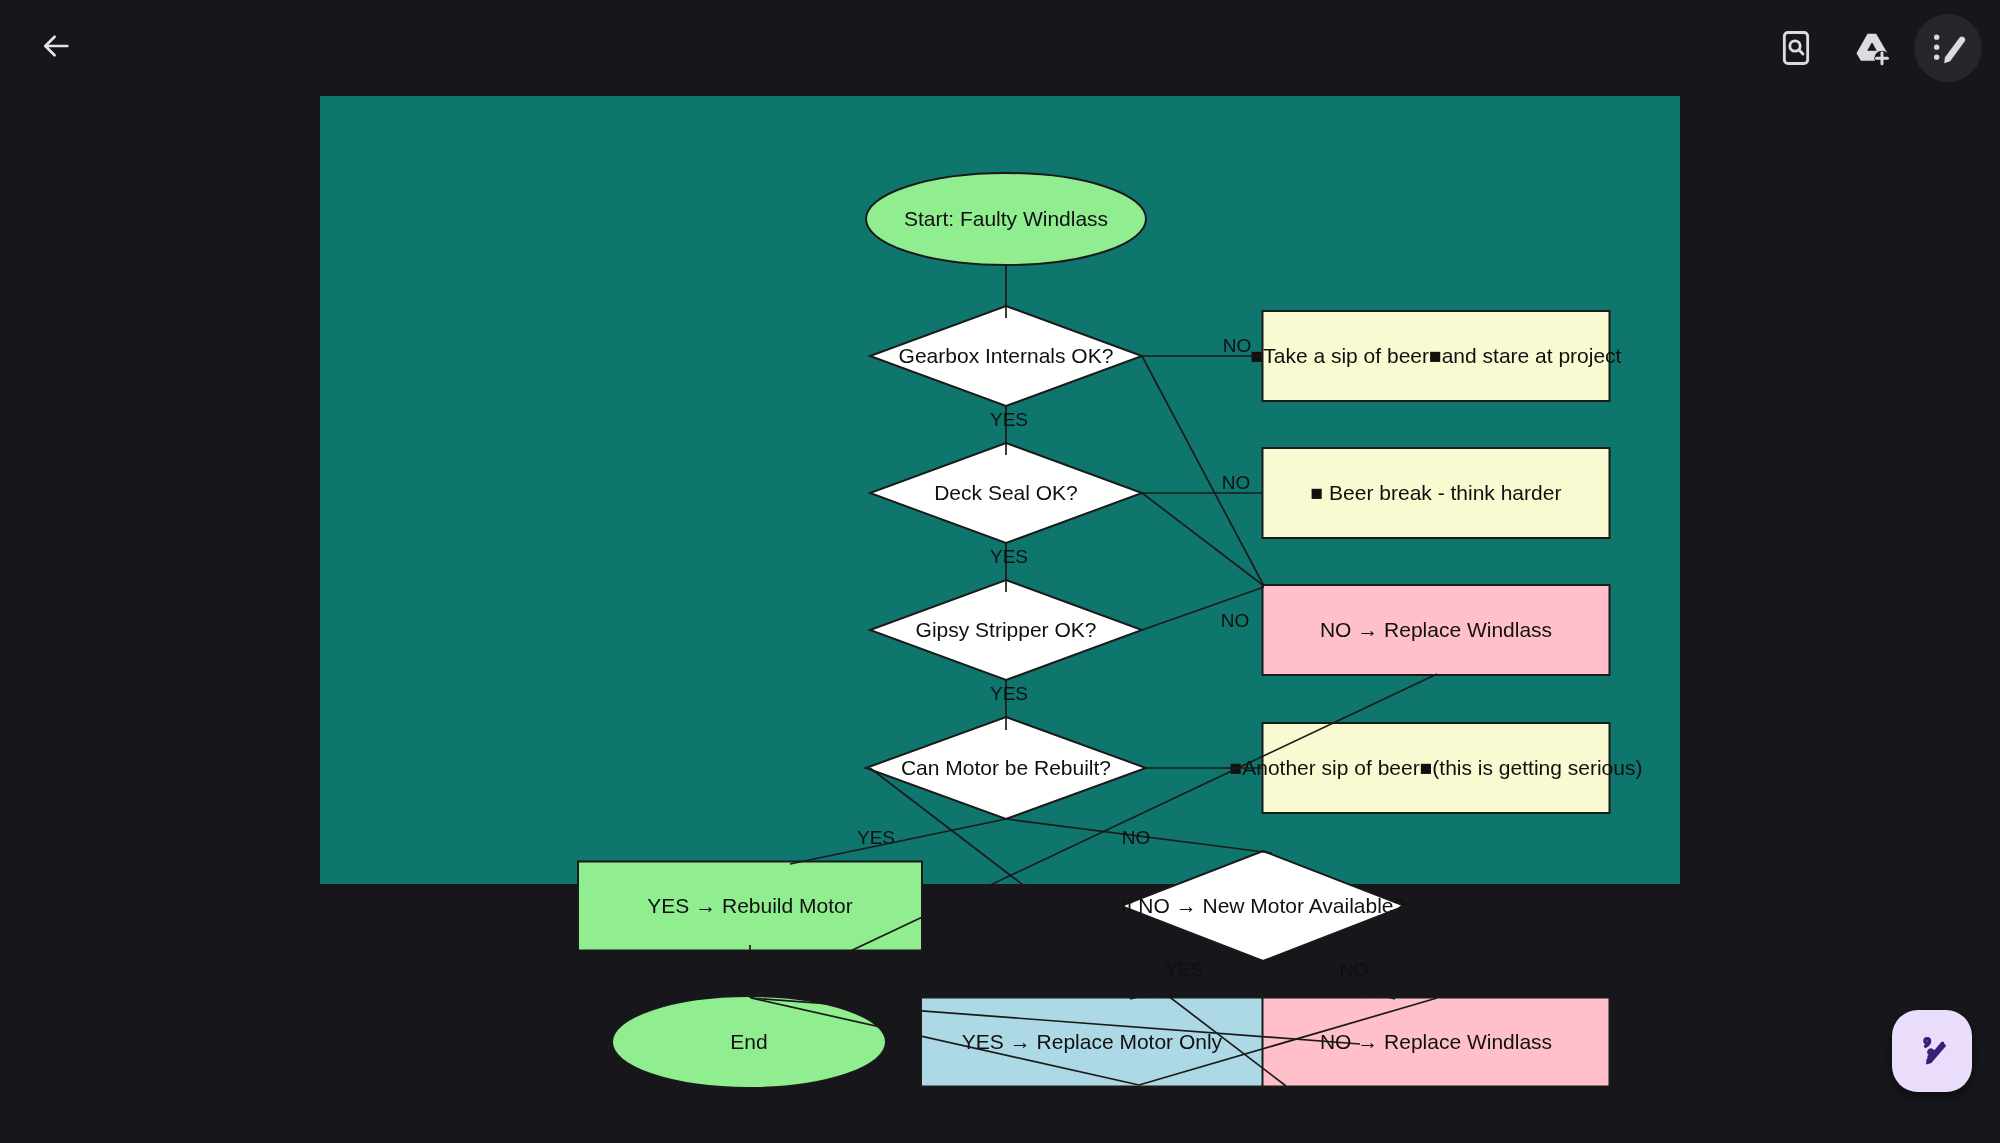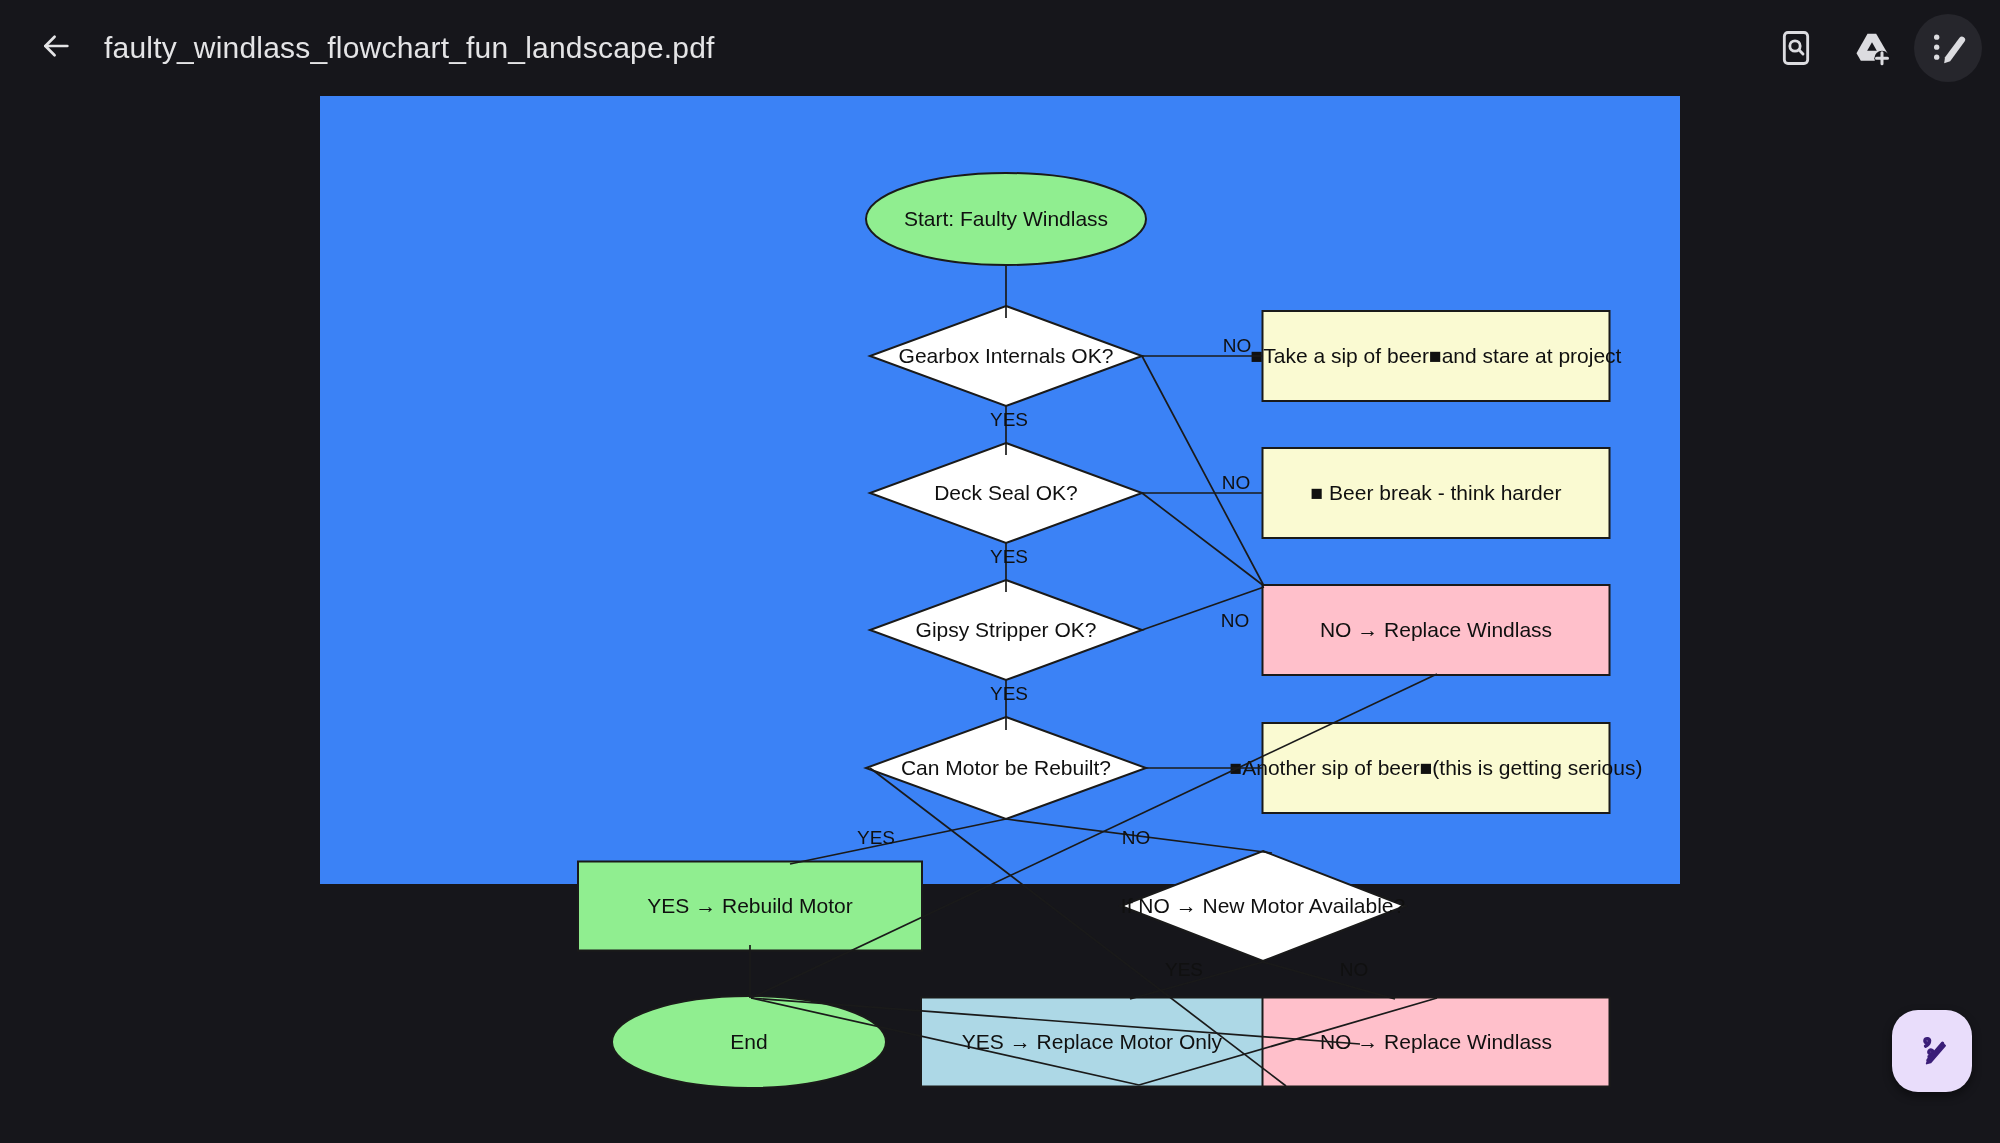--- a/index.html
+++ b/index.html
@@ -33,21 +33,21 @@
   .icon-btn{
     width:68px;height:68px;border-radius:50%;
     display:flex;align-items:center;justify-content:center;
     cursor:pointer;position:relative;
   }
   .icon-btn.highlight{background:#26262C;}
   .icon-btn svg{display:block;}
   
   .pdf-page{
     position:absolute;left:320px;top:96px;width:1360px;height:788px;
-    background:#3b82f6;
+    background:#0f766e;
   }
   .pdf-page svg{position:absolute;left:0;top:0;}
   
   .fab{
     position:absolute;left:1892px;top:1010px;width:80px;height:82px;
     background:#E9DDFB;border-radius:26px;
     display:flex;align-items:center;justify-content:center;
     box-shadow:0 4px 10px rgba(0,0,0,.45);
     cursor:pointer;
   }
@@ -57,21 +57,20 @@
 
 <div class="appbar">
   <div class="back-btn">
     <span>
       <svg width="34" height="34" viewBox="0 0 24 24" fill="none" stroke="#E4E4E6" stroke-width="1.9" stroke-linecap="round" stroke-linejoin="round">
         <path d="M20 12H4.5"></path>
           <path d="M11 5.5 4.5 12 11 18.5"></path>
       </svg>
     </span>
   </div>
-  <div class="doc-title">faulty_windlass_flowchart_fun_landscape.pdf</div>
 
   <div class="appbar-actions">
 
     <div class="icon-btn">
       <span>
         <svg width="40" height="40" viewBox="0 0 24 24" fill="none" stroke="#DCDCE0" stroke-width="1.7" stroke-linecap="round" stroke-linejoin="round">
           <rect x="5" y="2.7" width="14" height="18.6" rx="2.2"></rect>
           <circle cx="11.4" cy="10.8" r="3.1"></circle>
           <path d="M13.7 13.1 16.2 15.6"></path>
         </svg>

